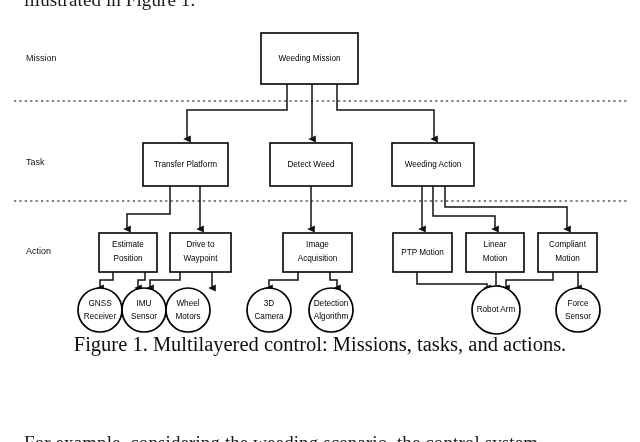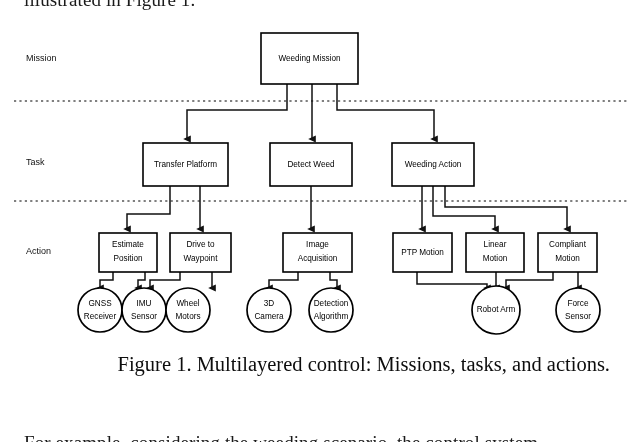--- a/index.html
+++ b/index.html
@@ -21,22 +21,22 @@
     position:absolute;left:0;top:432px;width:640px;height:22px;
     font-family:"Liberation Serif", serif;font-size:19px;
     color:#1a1a1a;white-space:nowrap;overflow:hidden;
     padding-left:24px;box-sizing:border-box;letter-spacing:.1px;
   }
 
   
   #figure-svg{position:absolute;left:0;top:0;width:640px;height:345px;}
 
   .caption{
-    position:absolute;left:30px;top:352px;width:580px;
-    text-align:right;font-family:"Liberation Serif", serif;
+    position:absolute;left:30px;top:332px;width:580px;
+    text-align:center;font-family:"Liberation Serif", serif;
     font-size:20.5px;line-height:25px;color:#0d0d0d;
   }
 
   .node-label{
     font-family:"Liberation Sans", sans-serif;
     font-size:8.2px;fill:#000;text-anchor:middle;
     dominant-baseline:middle;
   }
   .layer-label{
     font-family:"Liberation Sans", sans-serif;

